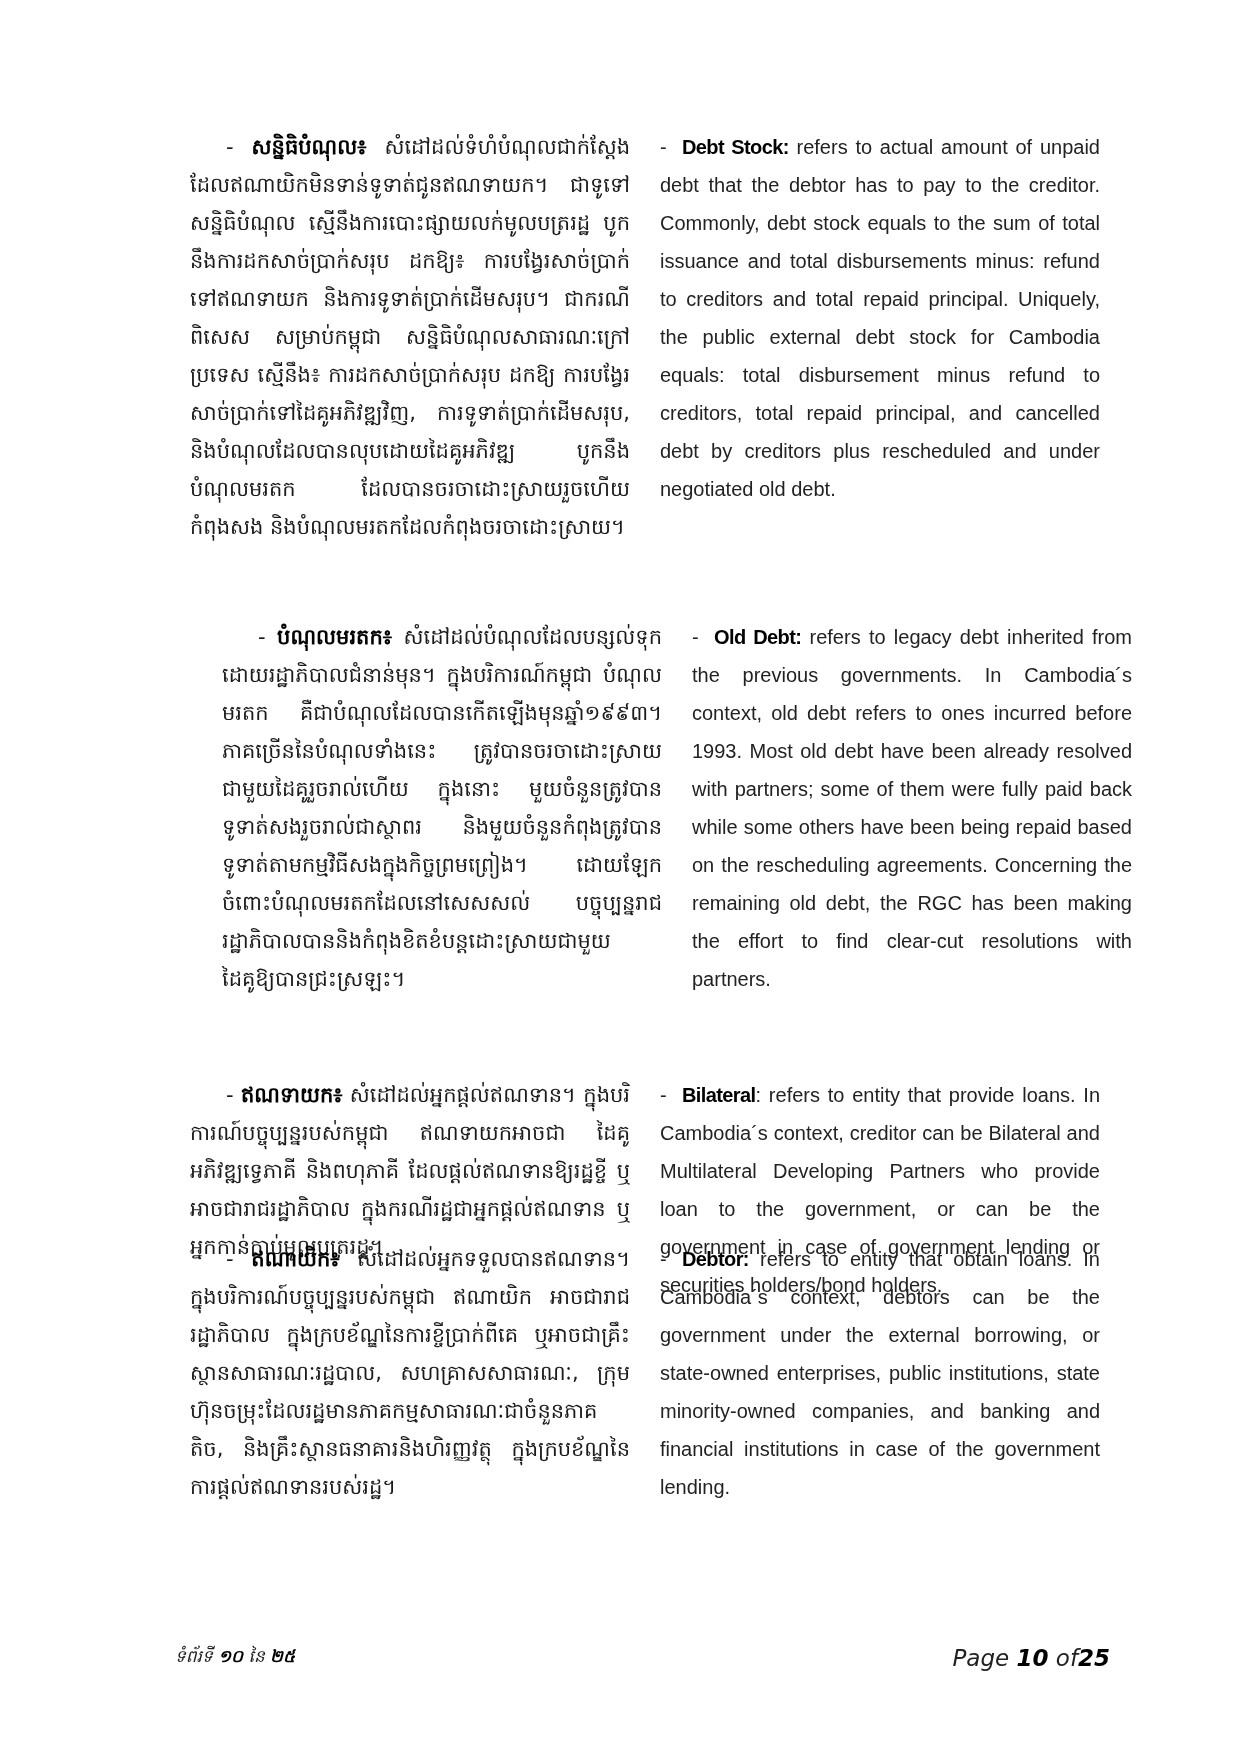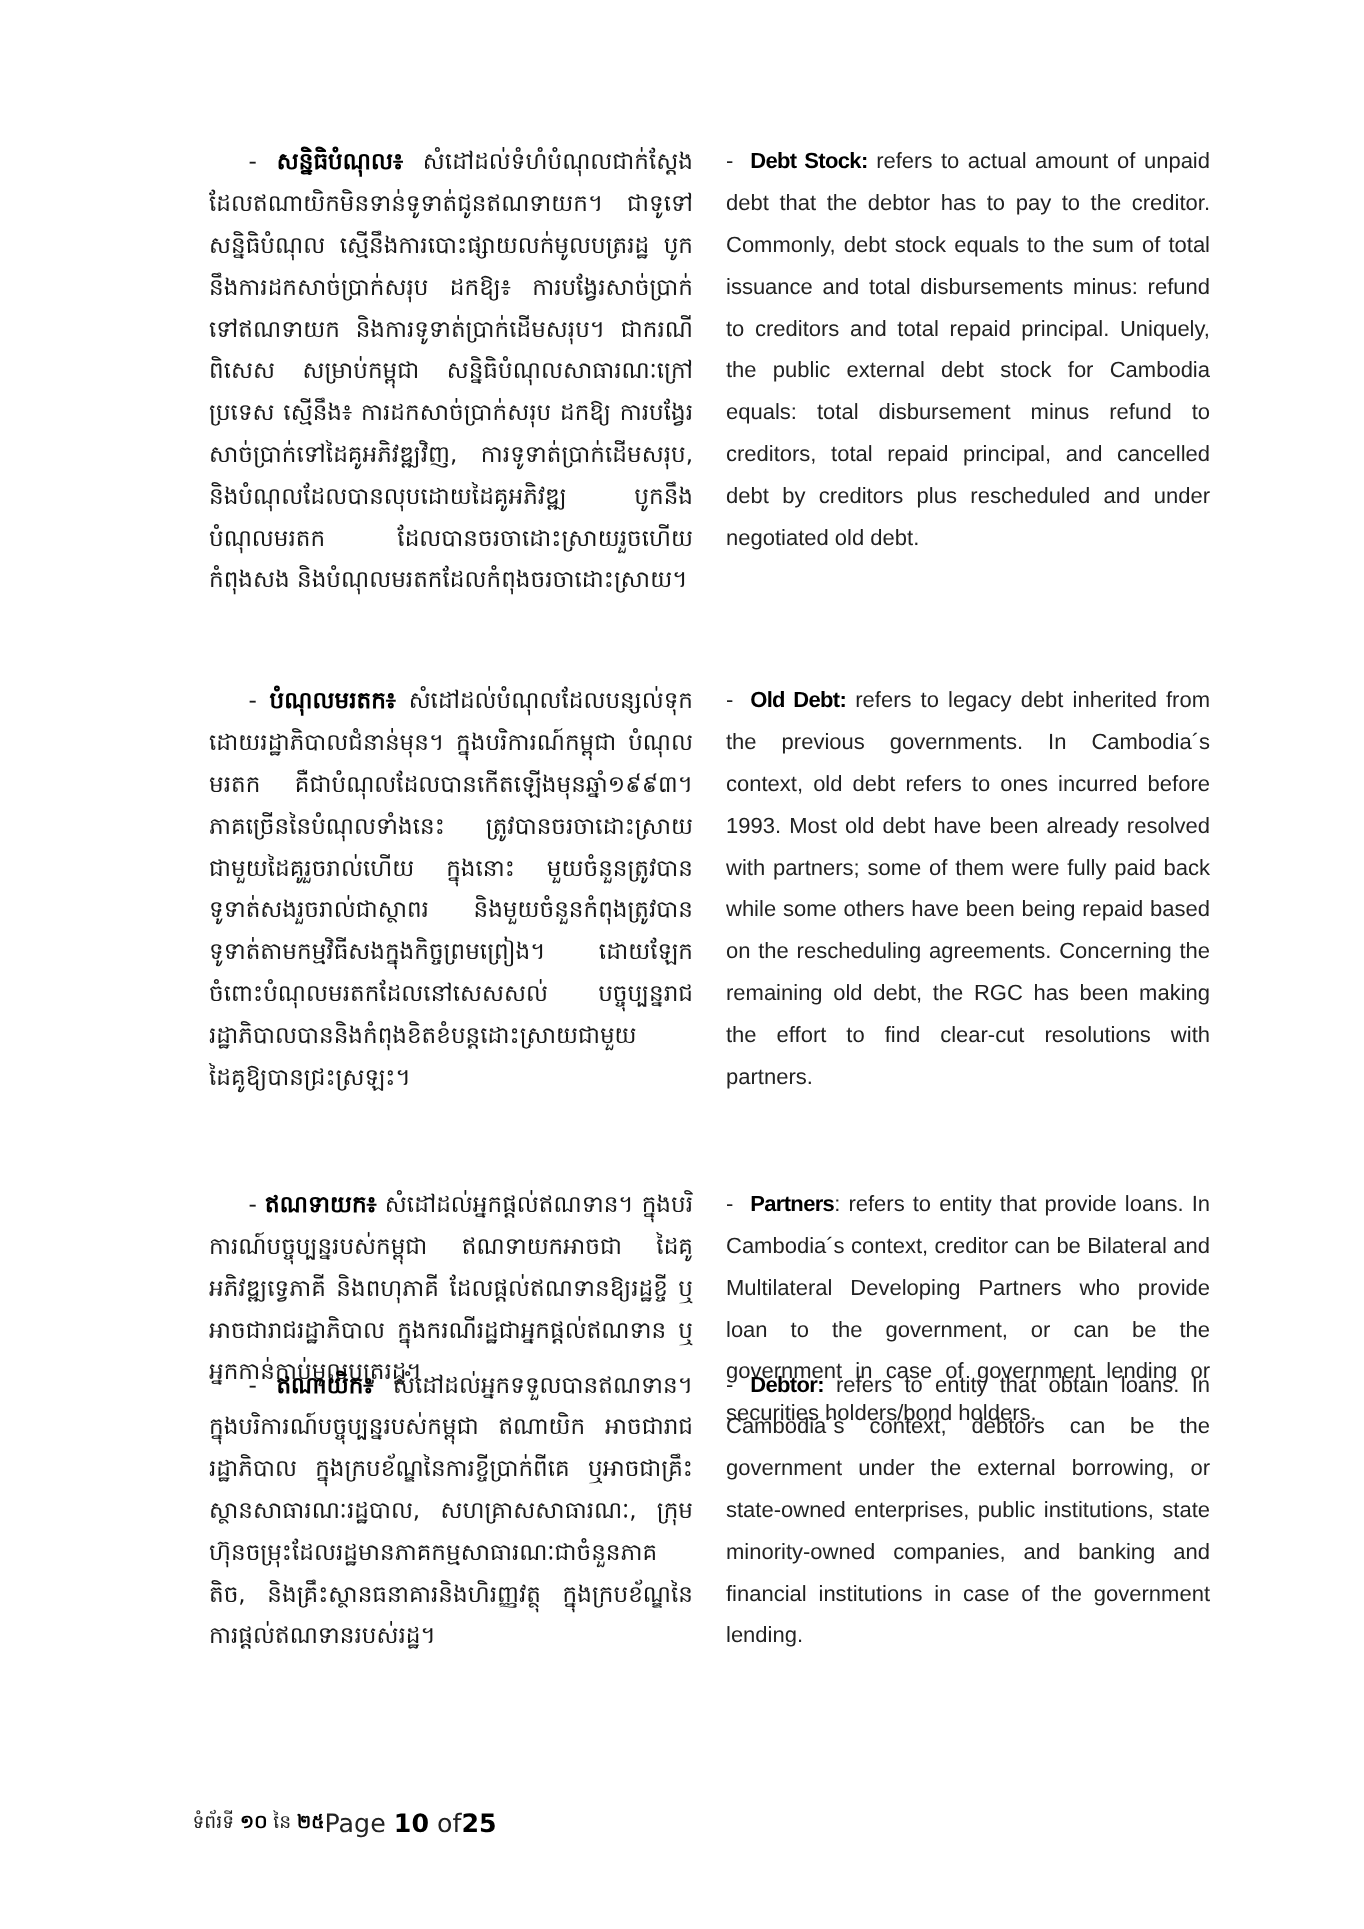--- a/index.html
+++ b/index.html
@@ -59,20 +59,22 @@
       font-weight: bold;
       color: #000;
       letter-spacing: -0.6px;
     }
     .footer {
       position: absolute;
       top: 1645px;
       left: 175px;
       width: 935px;
       display: flex;
+      justify-content: space-between;
+      font-style: italic;
       font-size: 17px;
       font-family: "DejaVu Sans", sans-serif;
       color: #222;
     }
     .footer b { font-weight: bold; color: #000; }
     .footer-en { font-family: "DejaVu Sans", sans-serif; font-size: 23px; }
   </style>
 </head>
 <body>
 
@@ -81,37 +83,37 @@
   <div class="row" style="top:128px;">
     <div class="col-km">
       <span class="km-lead">-</span>
       <span class="km-term">សន្និធិបំណុល៖</span><span> សំដៅដល់ទំហំបំណុលជាក់ស្តែងដែលឥណាយិកមិនទាន់ទូទាត់ជូនឥណទាយក។ ជាទូទៅ សន្និធិបំណុល ស្មើនឹងការបោះផ្សាយលក់មូលបត្ររដ្ឋ បូកនឹងការដកសាច់ប្រាក់សរុប ដកឱ្យ៖ ការបង្វែរសាច់ប្រាក់ទៅឥណទាយក និងការទូទាត់ប្រាក់ដើមសរុប។ ជាករណីពិសេស សម្រាប់កម្ពុជា សន្និធិបំណុលសាធារណៈក្រៅប្រទេស ស្មើនឹង៖ ការដកសាច់ប្រាក់សរុប ដកឱ្យ ការបង្វែរសាច់ប្រាក់ទៅដៃគូអភិវឌ្ឍវិញ, ការទូទាត់ប្រាក់ដើមសរុប, និងបំណុលដែលបានលុបដោយដៃគូអភិវឌ្ឍ បូកនឹង បំណុលមរតក ដែលបានចរចាដោះស្រាយរួចហើយកំពុងសង និងបំណុលមរតកដែលកំពុងចរចាដោះស្រាយ។</span>
     </div>
     <div class="col-en">
       <span class="en-dash">-</span><span class="en-term">Debt Stock:</span><span> refers to actual amount of unpaid debt that the debtor has to pay to the creditor. Commonly, debt stock equals to the sum of total issuance and total disbursements minus: refund to creditors and total repaid principal. Uniquely, the public external debt stock for Cambodia equals: total disbursement minus refund to creditors, total repaid principal, and cancelled debt by creditors plus rescheduled and under negotiated old debt.</span>
     </div>
   </div>
 
-  <div class="row" style="top:618px;">
+  <div class="row" style="top:618px;margin-left:32px;">
     <div class="col-km">
       <span class="km-lead">-</span>
       <span class="km-term">បំណុលមរតក៖</span><span> សំដៅដល់បំណុលដែលបន្សល់ទុកដោយរដ្ឋាភិបាលជំនាន់មុន។ ក្នុងបរិការណ៍កម្ពុជា បំណុលមរតក គឺជាបំណុលដែលបានកើតឡើងមុនឆ្នាំ១៩៩៣។ ភាគច្រើននៃបំណុលទាំងនេះ ត្រូវបានចរចាដោះស្រាយជាមួយដៃគូរួចរាល់ហើយ ក្នុងនោះ មួយចំនួនត្រូវបានទូទាត់សងរួចរាល់ជាស្ថាពរ និងមួយចំនួនកំពុងត្រូវបានទូទាត់តាមកម្មវិធីសងក្នុងកិច្ចព្រមព្រៀង។ ដោយឡែកចំពោះបំណុលមរតកដែលនៅសេសសល់ បច្ចុប្បន្នរាជរដ្ឋាភិបាលបាននិងកំពុងខិតខំបន្តដោះស្រាយជាមួយដៃគូឱ្យបានជ្រះស្រឡះ។</span>
     </div>
     <div class="col-en">
       <span class="en-dash">-</span><span class="en-term">Old Debt:</span><span> refers to legacy debt inherited from the previous governments. In Cambodia´s context, old debt refers to ones incurred before 1993. Most old debt have been already resolved with partners; some of them were fully paid back while some others have been being repaid based on the rescheduling agreements. Concerning the remaining old debt, the RGC has been making the effort to find clear-cut resolutions with partners.</span>
     </div>
   </div>
 
   <div class="row" style="top:1076px;">
     <div class="col-km">
       <span class="km-lead">-</span>
       <span class="km-term">ឥណទាយក៖</span><span> សំដៅដល់អ្នកផ្តល់ឥណទាន។ ក្នុងបរិការណ៍បច្ចុប្បន្នរបស់កម្ពុជា ឥណទាយកអាចជា ដៃគូអភិវឌ្ឍទ្វេភាគី និងពហុភាគី ដែលផ្តល់ឥណទានឱ្យរដ្ឋខ្ចី ឬអាចជារាជរដ្ឋាភិបាល ក្នុងករណីរដ្ឋជាអ្នកផ្តល់ឥណទាន ឬអ្នកកាន់កាប់មូលបត្ររដ្ឋ។</span>
     </div>
     <div class="col-en">
-      <span class="en-dash">-</span><span class="en-term">Partners</span><span>: refers to entity that provide loans. In Cambodia´s context, creditor can be Bilateral and Multilateral Developing Partners who provide loan to the government, or can be the government in case of government lending or securities holders/bond holders.</span>
+      <span class="en-dash">-</span><span class="en-term">Bilateral</span><span>: refers to entity that provide loans. In Cambodia´s context, creditor can be Bilateral and Multilateral Developing Partners who provide loan to the government, or can be the government in case of government lending or securities holders/bond holders.</span>
     </div>
   </div>
 
   <div class="row" style="top:1240px;">
     <div class="col-km">
       <span class="km-lead">-</span>
       <span class="km-term">ឥណាយិក៖</span><span> សំដៅដល់អ្នកទទួលបានឥណទាន។ ក្នុងបរិការណ៍បច្ចុប្បន្នរបស់កម្ពុជា ឥណាយិក អាចជារាជរដ្ឋាភិបាល ក្នុងក្របខ័ណ្ឌនៃការខ្ចីប្រាក់ពីគេ ឬអាចជាគ្រឹះស្ថានសាធារណៈរដ្ឋបាល, សហគ្រាសសាធារណៈ, ក្រុមហ៊ុនចម្រុះដែលរដ្ឋមានភាគកម្មសាធារណៈជាចំនួនភាគតិច, និងគ្រឹះស្ថានធនាគារនិងហិរញ្ញវត្ថុ ក្នុងក្របខ័ណ្ឌនៃការផ្តល់ឥណទានរបស់រដ្ឋ។</span>
     </div>
     <div class="col-en">
       <span class="en-dash">-</span><span class="en-term">Debtor:</span><span> refers to entity that obtain loans. In Cambodia´s context, debtors can be the government under the external borrowing, or state-owned enterprises, public institutions, state minority-owned companies, and banking and financial institutions in case of  the government lending.</span>

